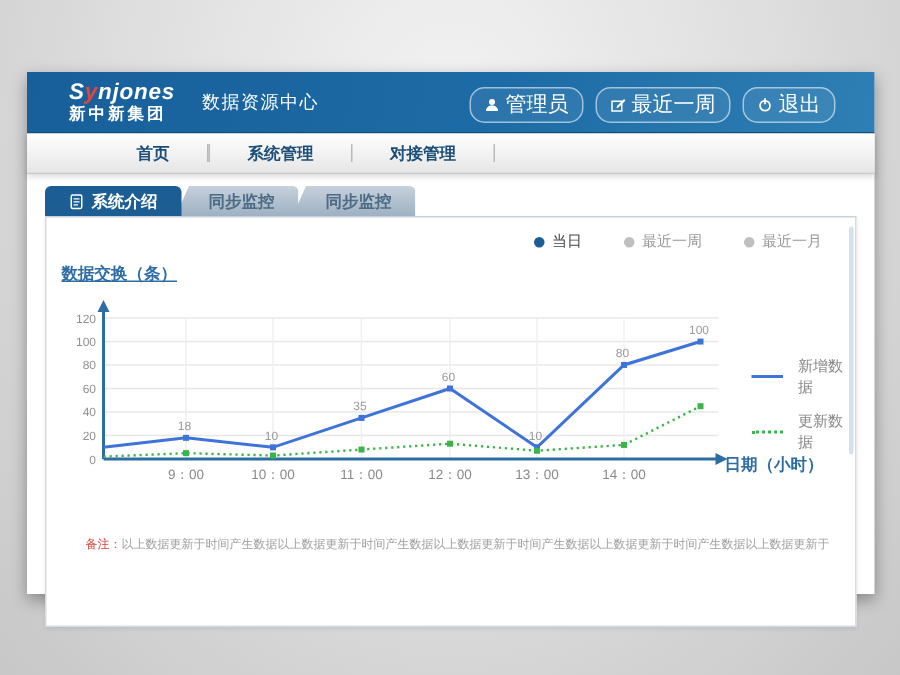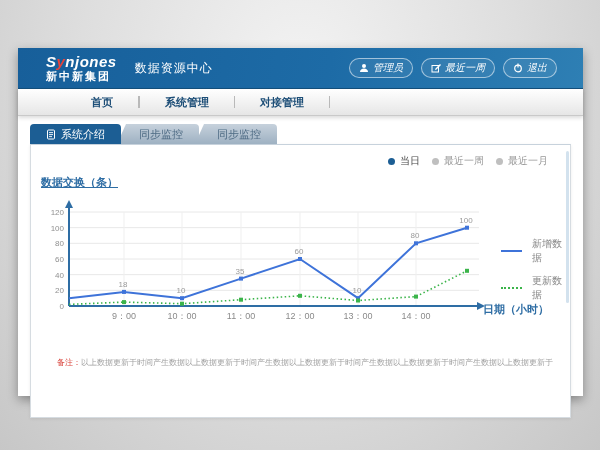--- a/index.html
+++ b/index.html
@@ -21,55 +21,54 @@
   }
   .logo{margin-left:28px;line-height:1;color:#fff;}
   .logo .l1{font-size:15px;font-weight:bold;font-style:italic;letter-spacing:.5px;}
   .logo .l1 .red{color:#e8433a;}
   .logo .l2{font-size:11px;font-weight:bold;letter-spacing:2px;margin-top:2px;}
   .app-title{color:#fff;font-size:12px;margin-left:18px;letter-spacing:1px;}
   .hdr-actions{position:absolute;right:26px;top:10px;display:flex;gap:8px;}
   .pill{
     display:flex;align-items:center;gap:4px;
     border:1px solid rgba(255,255,255,.55);border-radius:10px;
-    padding:2px 9px;font-size:10px;color:#fff;cursor:pointer;
+    padding:2px 9px;font-size:14px;color:#fff;cursor:pointer;
     background:rgba(255,255,255,.07);
-    font-style:italic;
   }
   .pill svg{display:block;}
   
   .nav{
     height:26px;display:flex;align-items:center;padding-left:48px;
     background:linear-gradient(#ffffff,#e6e6e6);
     border-bottom:1px solid #c9c9c9;
     box-shadow:0 2px 4px rgba(0,0,0,.14);position:relative;z-index:2;
   }
   .nav-item{font-size:11px;font-weight:bold;color:#1d4e77;padding:0 25px;cursor:pointer;}
   .nav-sep{width:1px;height:12px;background:#b9b9b9;}
   
   .tabs{display:flex;margin:8px 0 0 12px;height:20px;position:relative;z-index:1;}
   .tab{
     display:flex;align-items:center;gap:5px;padding:0 16px;
-    font-size:11px;font-weight:normal;cursor:pointer;
+    font-size:11px;font-weight:bold;cursor:pointer;
     border-radius:4px 4px 0 0;
   }
   .tab.active{background:#1c5e94;color:#fff;z-index:3;}
   .tab.inactive{
     background:linear-gradient(#c6d1dc,#9eb1c2);color:#4e6b84;
     margin-left:-4px;clip-path:polygon(9px 0,100% 0,100% 100%,0 100%);
     padding-left:22px;z-index:1;
   }
   .tab svg{display:block;}
   
   .card{
     margin:0 12px;height:272px;position:relative;background:#fff;
     border:1px solid #d6dce1;border-top-color:#c7d2dc;
     box-shadow:0 1px 3px rgba(0,0,0,.08);
   }
-  .filters{position:absolute;top:9px;right:22px;display:flex;gap:12px;align-items:center;}
+  .filters{position:absolute;top:9px;right:22px;display:flex;gap:28px;align-items:center;}
   .filter{display:flex;align-items:center;gap:5px;font-size:10px;color:#999;cursor:pointer;}
   .filter .dot{width:7px;height:7px;border-radius:50%;background:#bfbfbf;}
   .filter.sel{color:#444;}
   .filter.sel .dot{background:#1c5e94;}
   .ytitle{position:absolute;left:10px;top:30px;font-size:11px;font-weight:bold;color:#2e6da4;text-decoration:underline;}
   .chartwrap{position:absolute;left:8px;top:52px;}
   svg text{font-family:"Liberation Sans","DejaVu Sans",sans-serif;}
   .xlabel{position:absolute;left:452px;top:157px;font-size:11px;font-weight:bold;color:#2e6da4;}
   .legend{position:absolute;left:470px;top:92px;}
   .leg-row{display:flex;align-items:center;gap:10px;margin-bottom:9px;}

